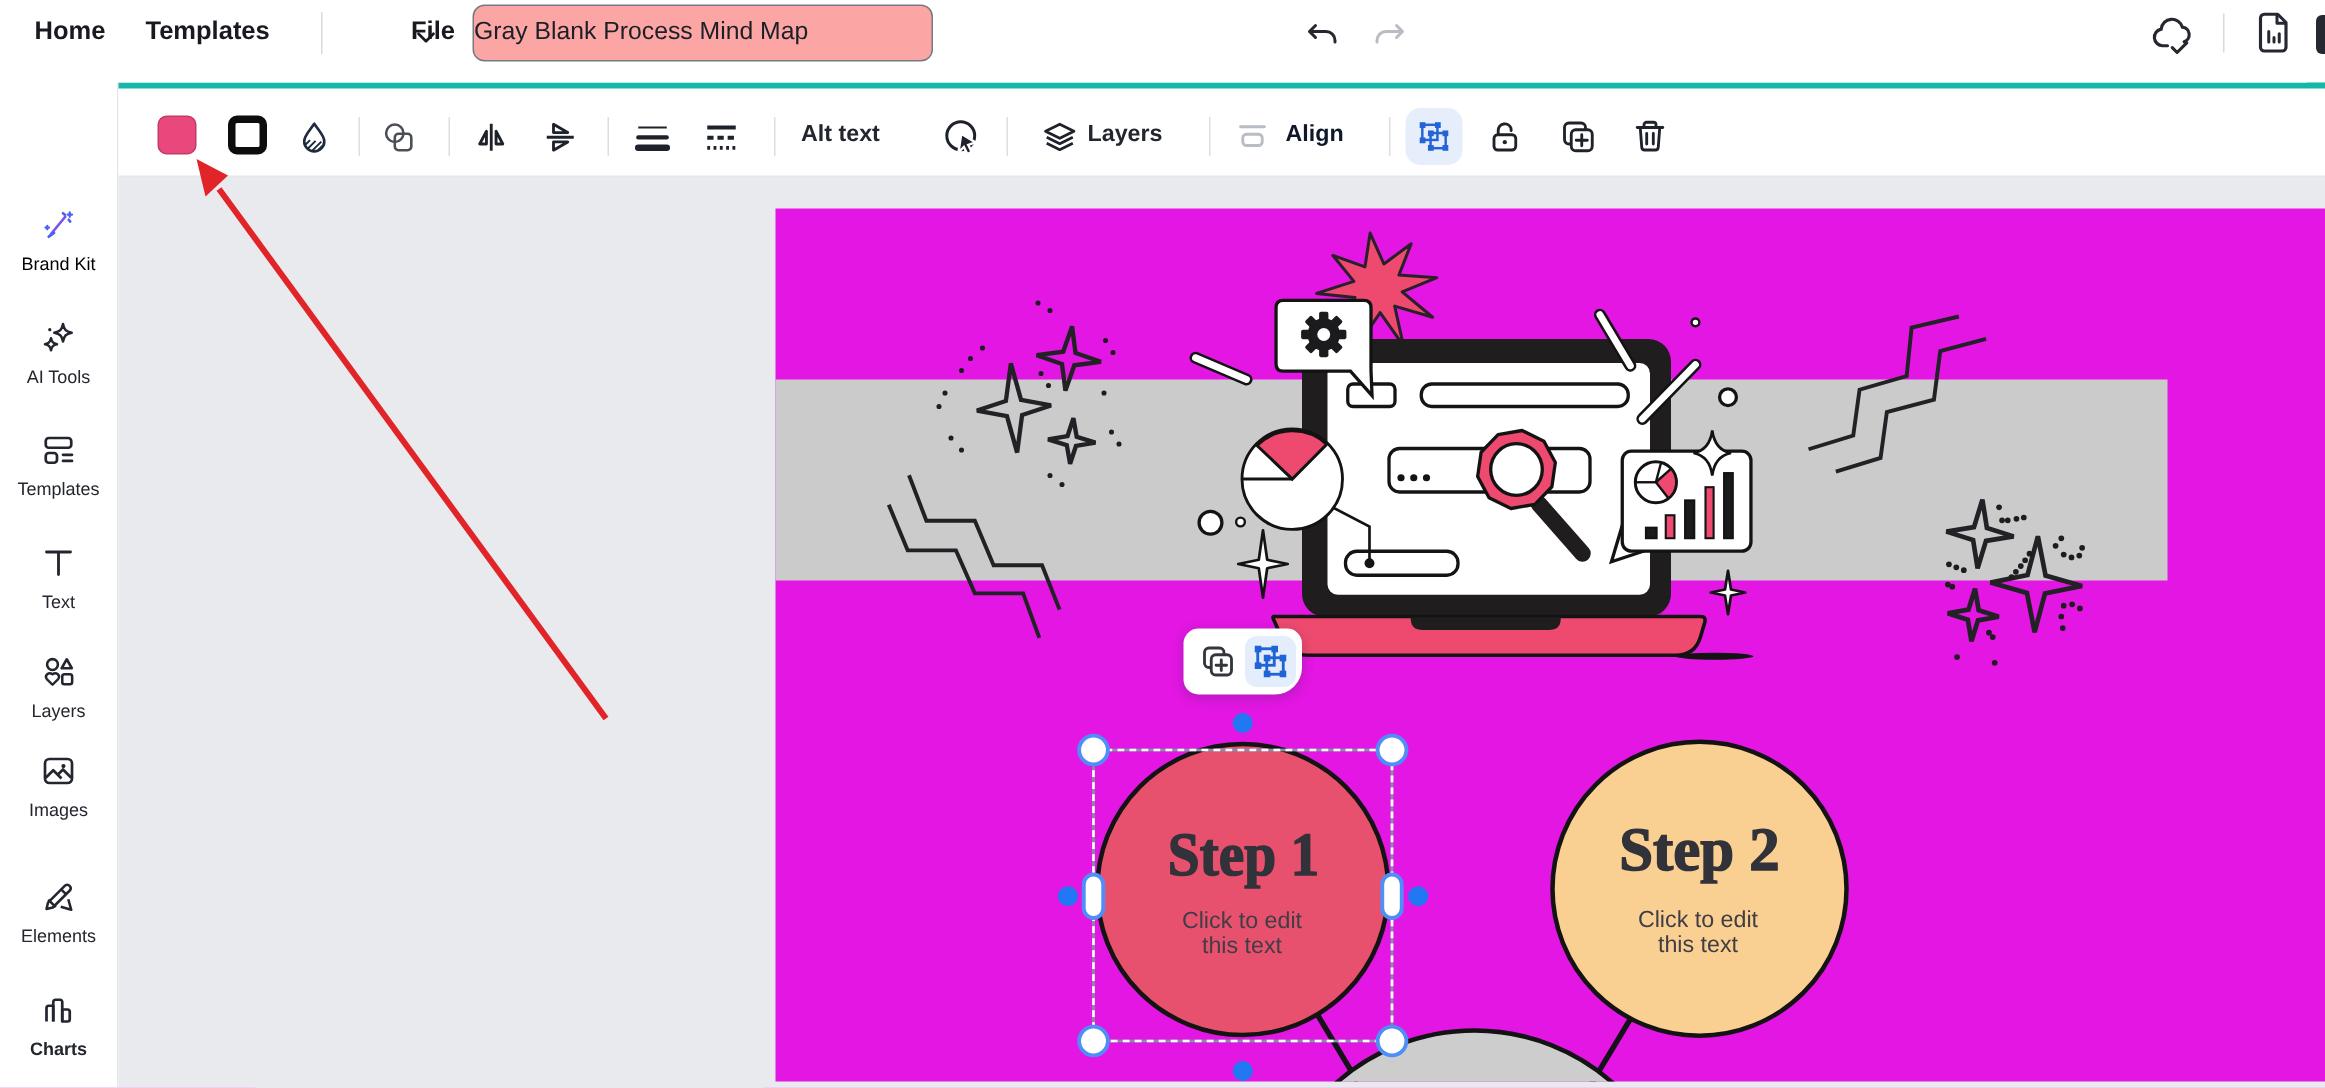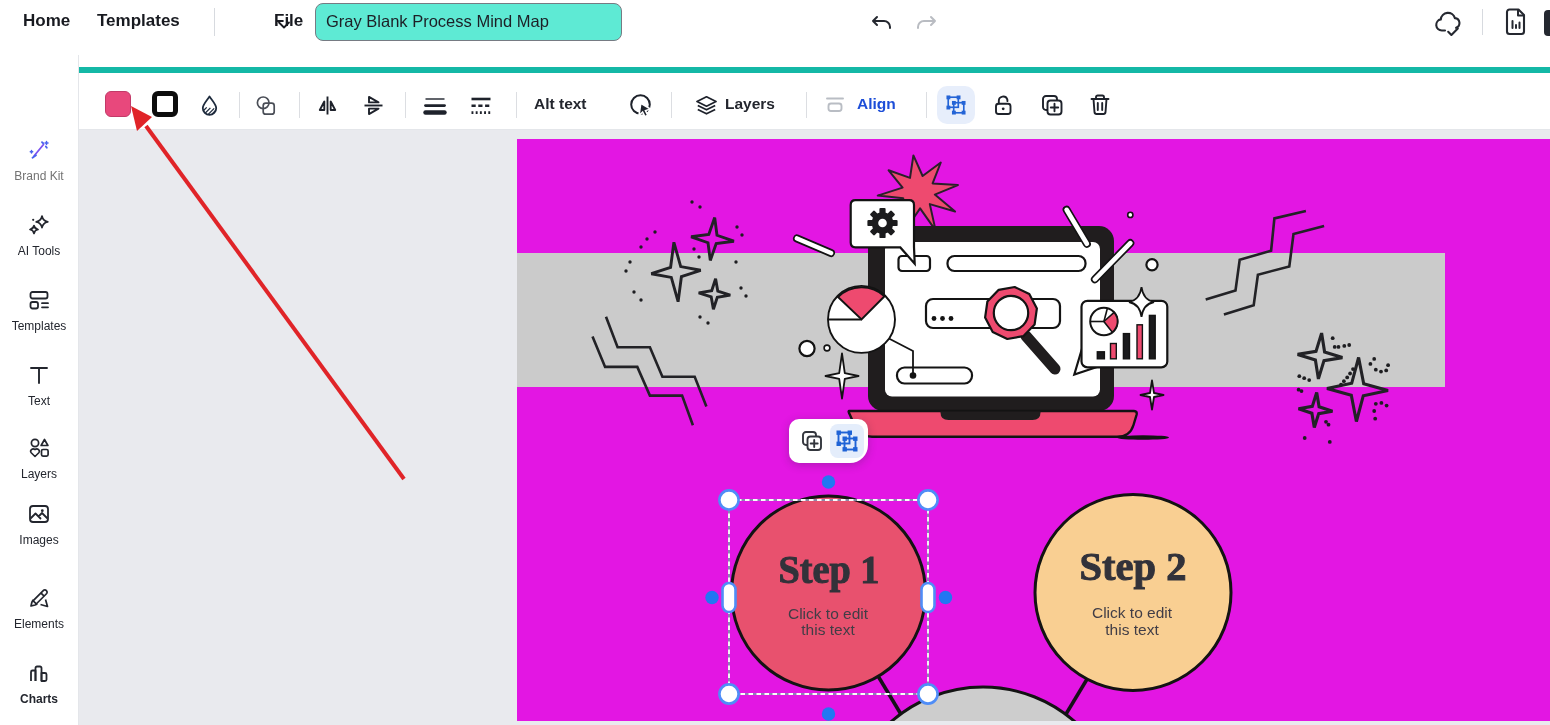--- a/index.html
+++ b/index.html
@@ -5,41 +5,41 @@
   * { margin:0; padding:0; box-sizing:border-box; }
   html,body { width:1550px; height:725px; overflow:hidden; background:#fff;
     font-family:"Liberation Sans", sans-serif; }
   #app { position:relative; width:1550px; height:725px; }
   
   #topbar { position:absolute; left:0; top:0; width:1538px; height:55px; background:#fff; z-index:5; }
   .nav-link { position:absolute; top:11px; font-size:17px; font-weight:bold; color:#181a20; }
   #nav-divider { position:absolute; left:214px; top:8px; width:1px; height:28px; background:#d7dadf; }
   #file-chevron { position:absolute; left:276px; top:17px; }
   #titlebox { position:absolute; left:315px; top:3px; width:307px; height:38px; border:1.6px solid #767b83;
-     border-radius:8px; font-size:16.5px; color:#1d1f26; line-height:35px; padding-left:10px; background:#5eead4;}
+     border-radius:8px; font-size:16.5px; color:#1d1f26; line-height:35px; padding-left:0; background:#fca5a5;}
   .topicon { position:absolute; top:8px; }
   #top-divider2 { position:absolute; left:1482px; top:9px; width:1px; height:26px; background:#d7dadf; }
   
-  #toolbar { position:absolute; left:79px; top:67px; width:1471px; height:63px; background:#fff;
-     border-top:6px solid #14b8a6; border-bottom:1px solid #e4e6ea; z-index:4; }
+  #toolbar { position:absolute; left:79px; top:55px; width:1471px; height:63px; background:#fff;
+     border-top:4px solid #14b8a6; border-bottom:1px solid #e4e6ea; z-index:4; }
   .tb { position:absolute; top:0; }
   .tb-divider { position:absolute; top:19px; width:1px; height:26px; background:#dcdee2; }
   .tb-label { position:absolute; top:22px; font-size:15.5px; font-weight:bold; color:#23262e; }
   #swatch-pink { position:absolute; left:26px; top:18px; width:26px; height:26px; background:#e8487c;
      border:1px solid #c23a68; border-radius:6px; }
   #swatch-border { position:absolute; left:73px; top:18px; width:26px; height:26px; background:#fff;
      border:5px solid #0d0d0d; border-radius:6px; }
   #grp-btn { position:absolute; left:858px; top:13px; width:38px; height:38px; background:#e7eefb; border-radius:10px; }
   
   #sidebar { position:absolute; left:0; top:55px; width:79px; height:670px; background:#fff;
      border-right:1px solid #e4e6ea; z-index:4; }
   .side-item { position:absolute; left:0; width:78px; text-align:center; color:#23262e; }
   .side-item svg { display:block; margin:0 auto; }
   .side-label { font-size:12px; margin-top:6px; display:block; }
-  .side-blue { color:#737373; }
+  .side-blue { color:#000000; }
   
   #workspace { position:absolute; left:79px; top:118px; width:1471px; height:607px; background:#e9eaee; z-index:1; }
   #canvas { position:absolute; left:517px; top:139px; width:1072px; height:582px; background:#e316e3; z-index:2; }
   #grayband { position:absolute; left:0; top:114px; width:928px; height:134px; background:#cbcbcb; }
   #illu { position:absolute; left:0; top:0; }
   
   #minibar { position:absolute; left:789px; top:419px; width:79px; height:44px; background:#fff; border-radius:10px;
      box-shadow:0 2px 8px rgba(40,40,60,.28); border-radius:10px 10px 18px 10px; z-index:8; }
   #mini-grp { position:absolute; left:41px; top:5px; width:34px; height:34px; background:#e4edfb; border-radius:8px; }
   #arrowsvg { position:absolute; left:0; top:0; z-index:9; pointer-events:none; }
@@ -410,21 +410,21 @@
       </svg>
     <span class="tb-label" style="left:646px;">Layers</span>
     <div class="tb-divider" style="left:727px;"></div>
 
     <svg class="tb" style="left:744px;top:21px;" width="24" height="24" viewBox="0 0 24 24">
         <g fill="none" stroke="#b9bdc4" stroke-width="1.9">
           <path d="M4 4.5 h16" stroke-linecap="round"></path>
           <rect x="5.5" y="9.5" width="13" height="7.5" rx="2.5"></rect>
         </g>
       </svg>
-    <span class="tb-label" style="left:778px;color:#1d4ed8;">Align</span>
+    <span class="tb-label" style="left:778px;color:#0f172a;">Align</span>
     <div class="tb-divider" style="left:847px;"></div>
 
     <div id="grp-btn">
       <svg style="position:absolute;left:8px;top:8px;" width="22" height="22" viewBox="0 0 24 24">
           <g stroke="#2464d6" fill="none" stroke-width="1.8">
             <rect x="3.5" y="3.5" width="11" height="11"></rect>
             <rect x="9.5" y="9.5" width="11" height="11"></rect>
           </g>
           <g fill="#2464d6">
             <rect x="1.6" y="1.6" width="4.2" height="4.2"></rect>

